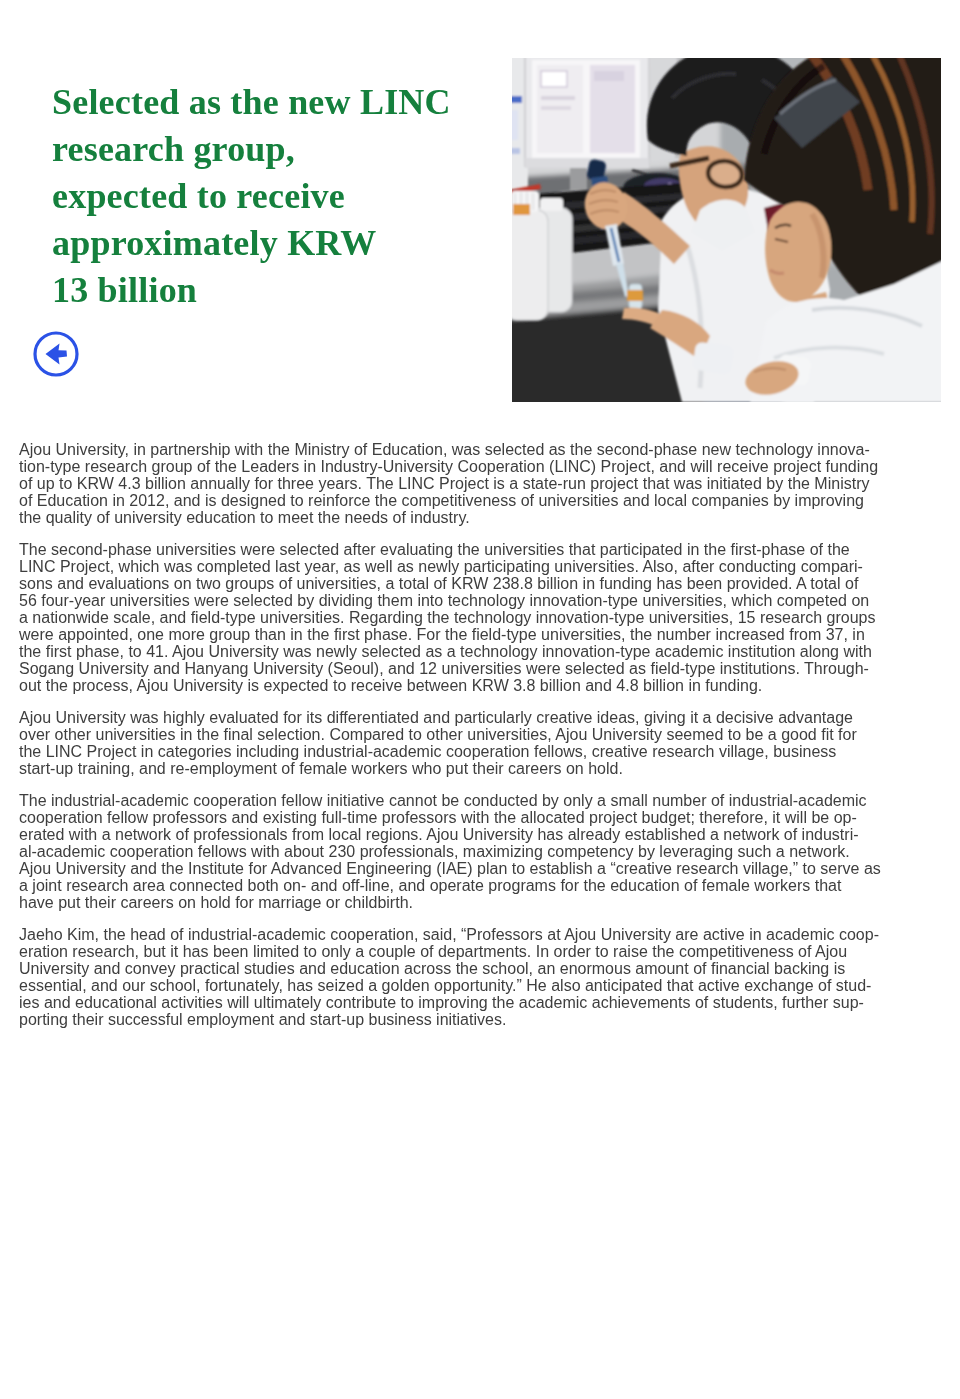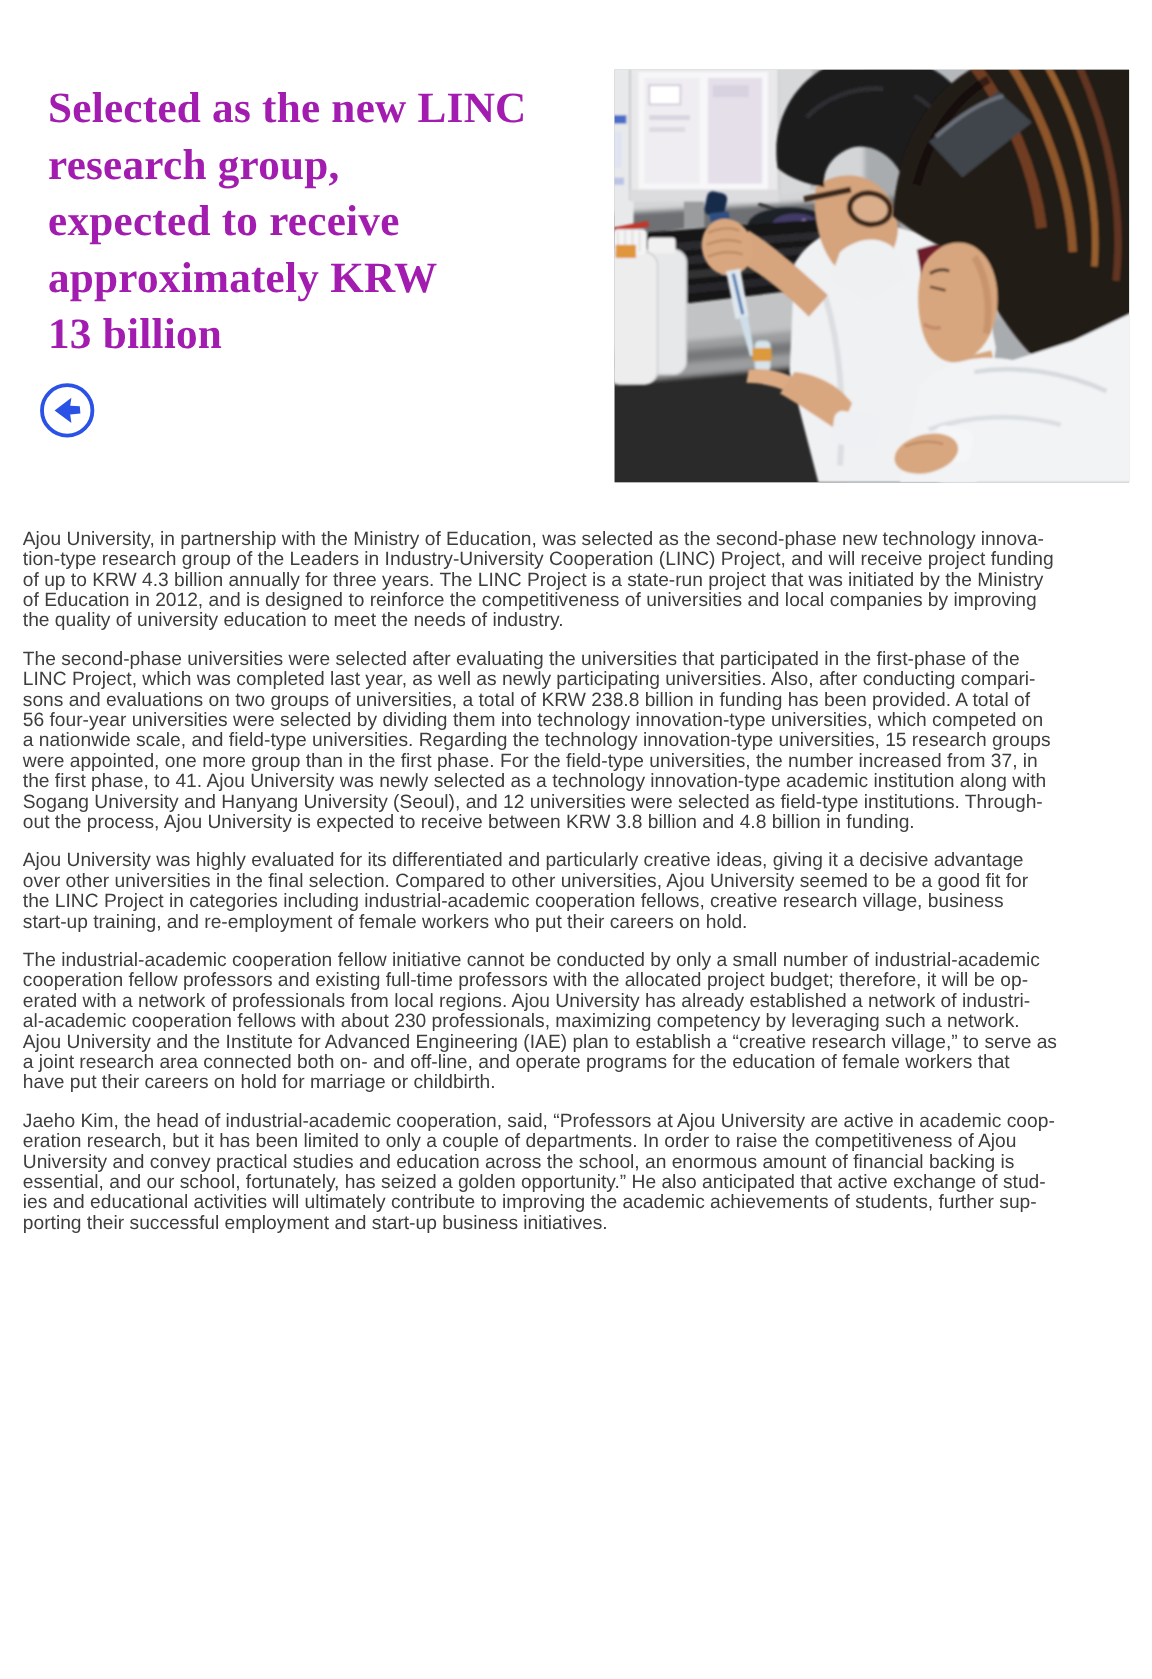--- a/index.html
+++ b/index.html
@@ -6,25 +6,25 @@
   html,body{margin:0;padding:0;background:#ffffff;}
   .page{
     width:960px;min-height:1399px;margin:0 auto;background:#ffffff;
     font-family:"Liberation Sans","DejaVu Sans",sans-serif;
     box-sizing:border-box;overflow:hidden;
   }
   
   .hero{display:flex;align-items:flex-start;}
   .hero-left{flex:1;min-width:0;padding:63px 0 0 36px;box-sizing:border-box;}
   h1.headline{
-    margin:4px;
+    margin:16px;
     font-family:"Liberation Serif","DejaVu Serif",serif;
     font-weight:700;
     font-size:36px;line-height:47px;
-    color:#a21caf;
+    color:#15803d;
     white-space:pre-line;
     letter-spacing:.2px;
   }
   .back-btn{
     display:block;margin:16px 0 0 -4px;padding:0;
     width:48px;height:48px;border:none;background:transparent;cursor:pointer;
   }
   .back-btn svg{display:block;}
   .hero-photo{
     width:429px;height:344px;flex:0 0 429px;

